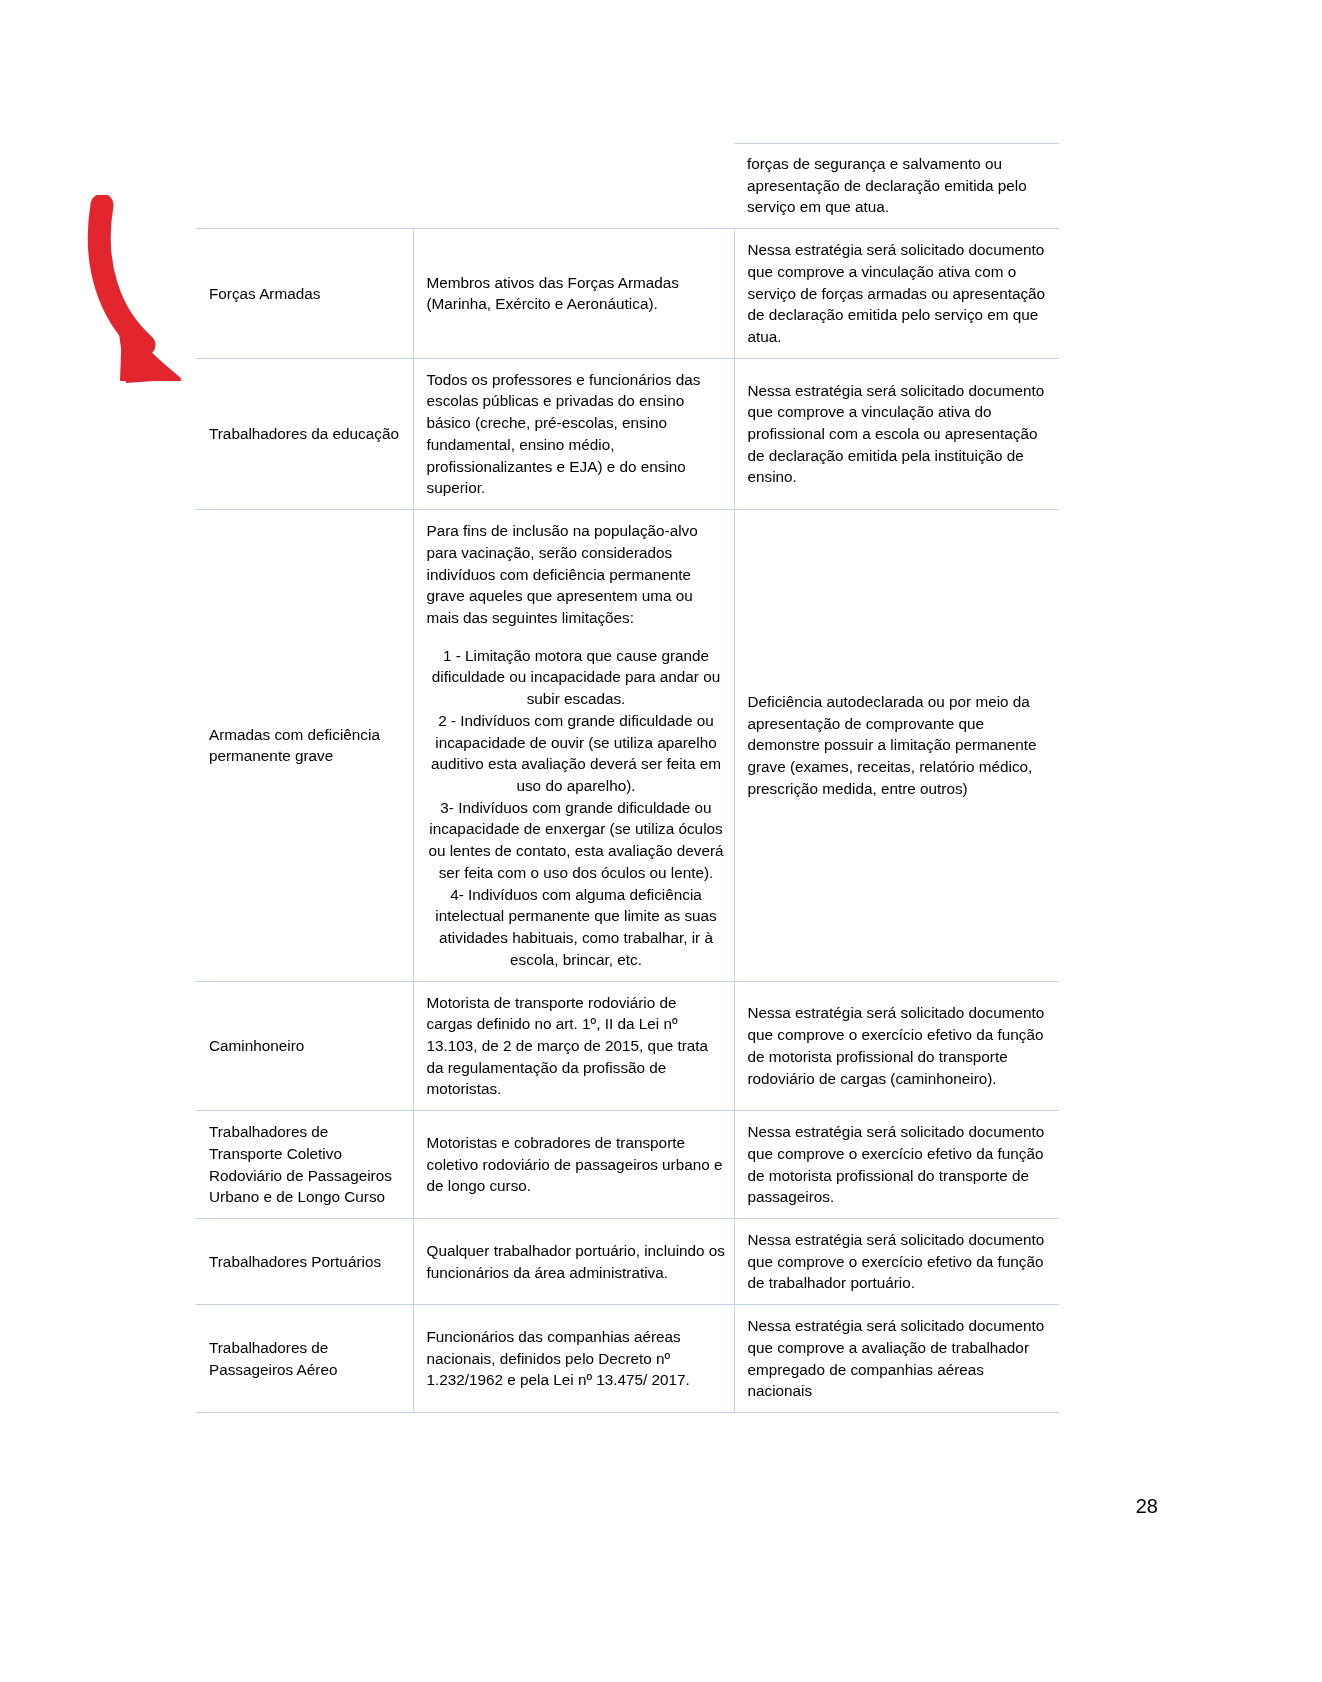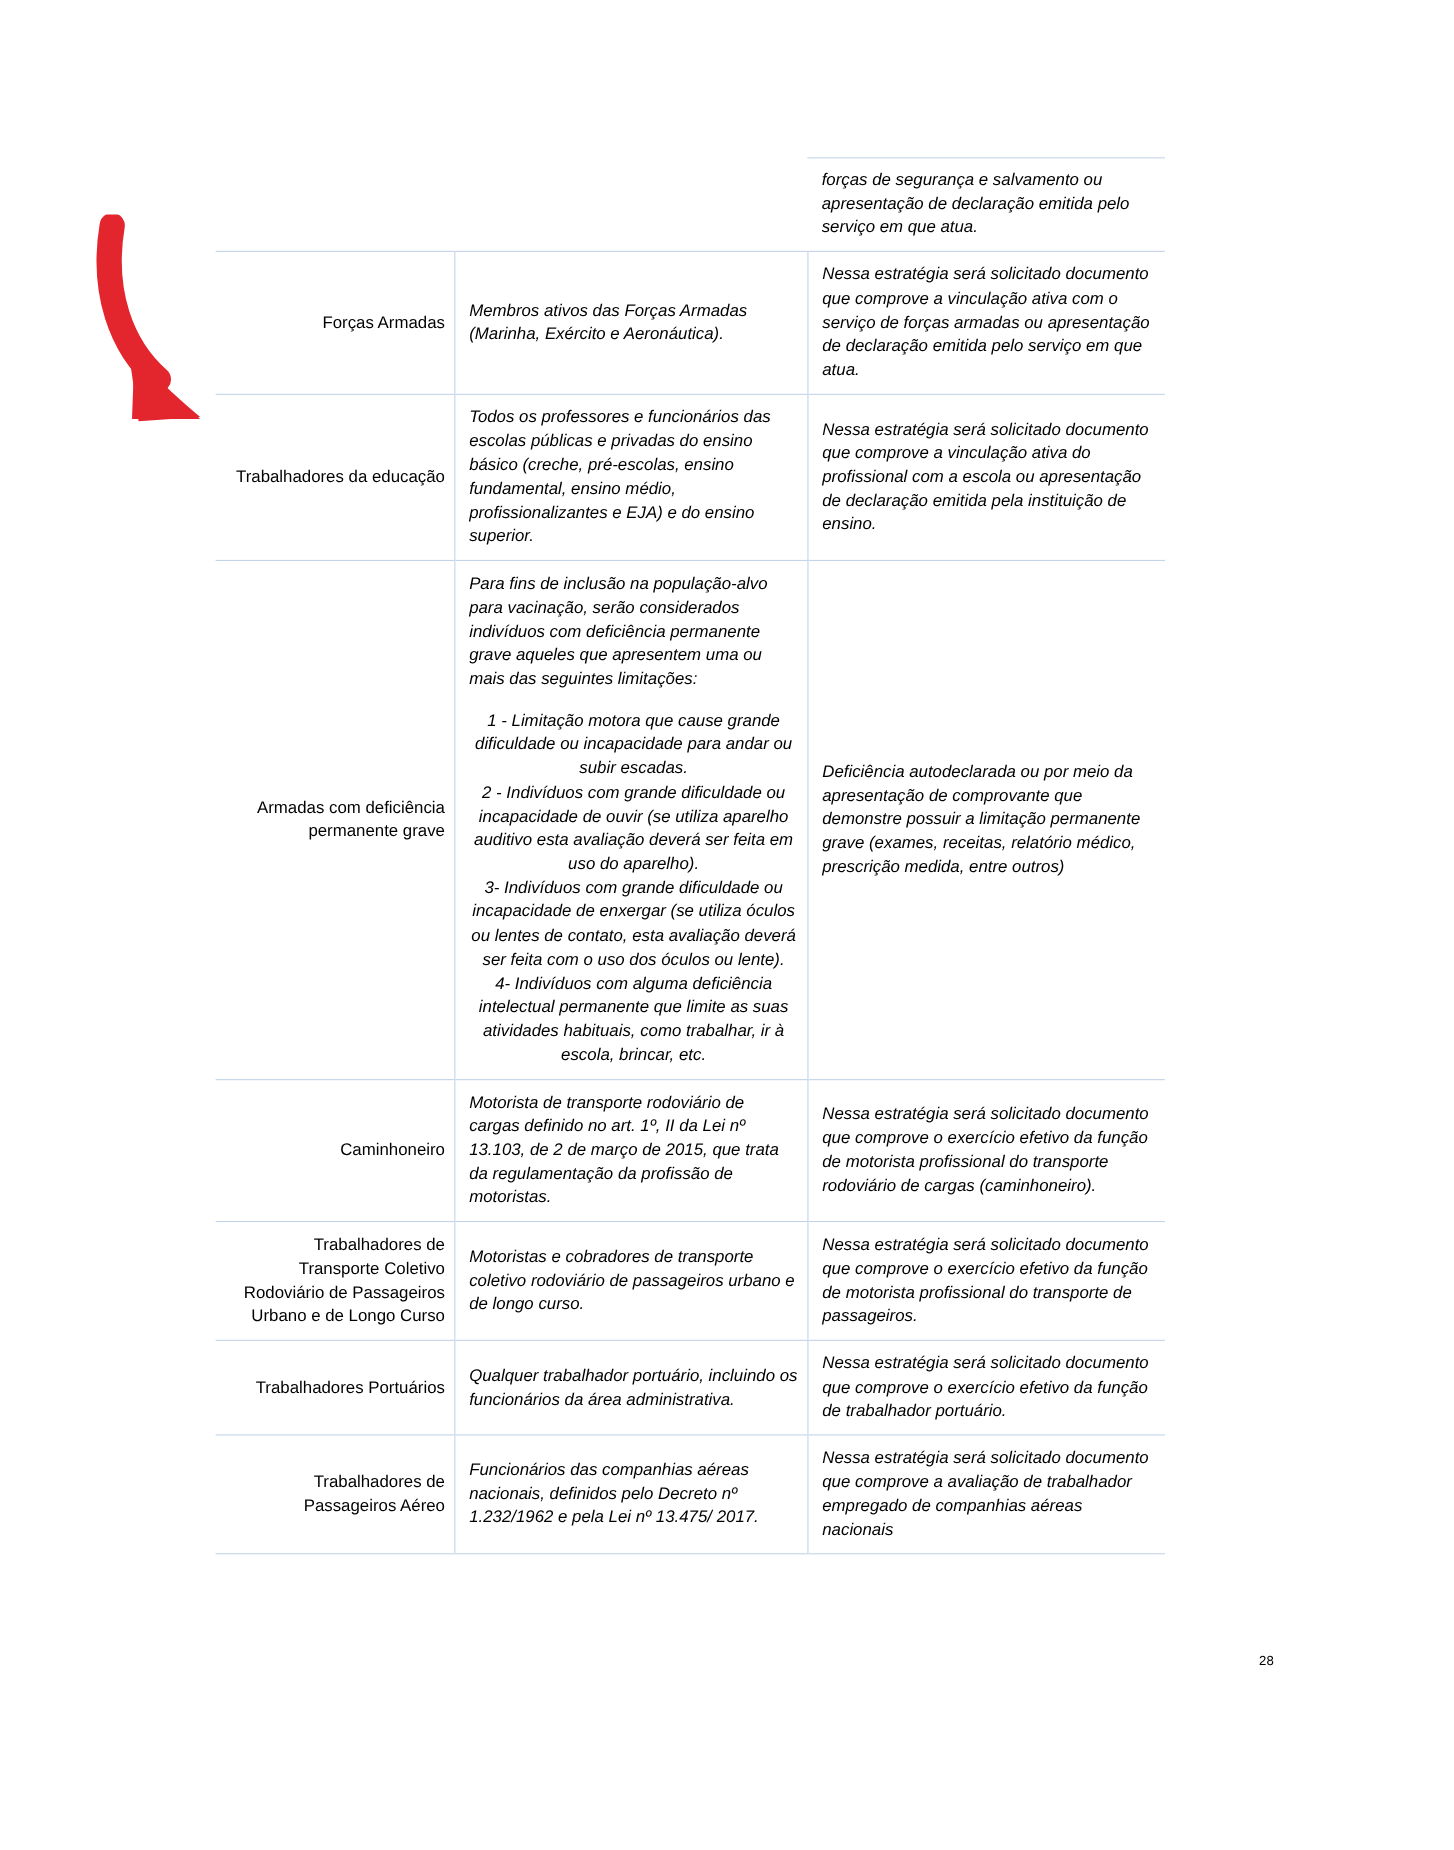--- a/index.html
+++ b/index.html
@@ -44,53 +44,52 @@
     padding: 10px 8px 10px 13px;
     font-size: 15.3px;
     line-height: 1.42;
     color: #000;
     border-top: 1px solid #c3d4e8;
     border-bottom: 1px solid #c3d4e8;
     border-left: 1px solid #c3d4e8;
     border-right: none;
     background: #ffffff;
   }
-  .doc-table tr > td:first-child { border-left: none; text-align: right; }
+  .doc-table tr > td:first-child { border-left: none; }
 
   .col-a { width: 196px; }
   .col-b { width: 300px; }
   .col-c { width: 304px; }
 
   
   tr.row-continuation td {
     border-top: 1px solid #c3d4e8;
     border-left: none;
     vertical-align: top;
     padding-top: 9px;
   }
   tr.row-continuation td.col-a,
   tr.row-continuation td.col-b { border-top: none; }
 
   td.cell-top { vertical-align: top; }
 
   
   .doc-table td.col-b, .doc-table td.col-c {
     border-left-color: #c3d4e8;
-    font-style: italic;
   }
 
   .cell-text { margin: 0; white-space: pre-line; }
   .cell-text + .cell-text { margin-top: 1.05em; text-align: center; }
 
   
   .page-number {
     position: absolute;
     right: 164px;
     bottom: 166px;
-    font-size: 12px;
+    font-size: 20px;
     line-height: 1;
     color: #000;
   }
 </style>
 </head>
 <body>
 
 <div class="page">
 
   <div class="arrow-annotation">

